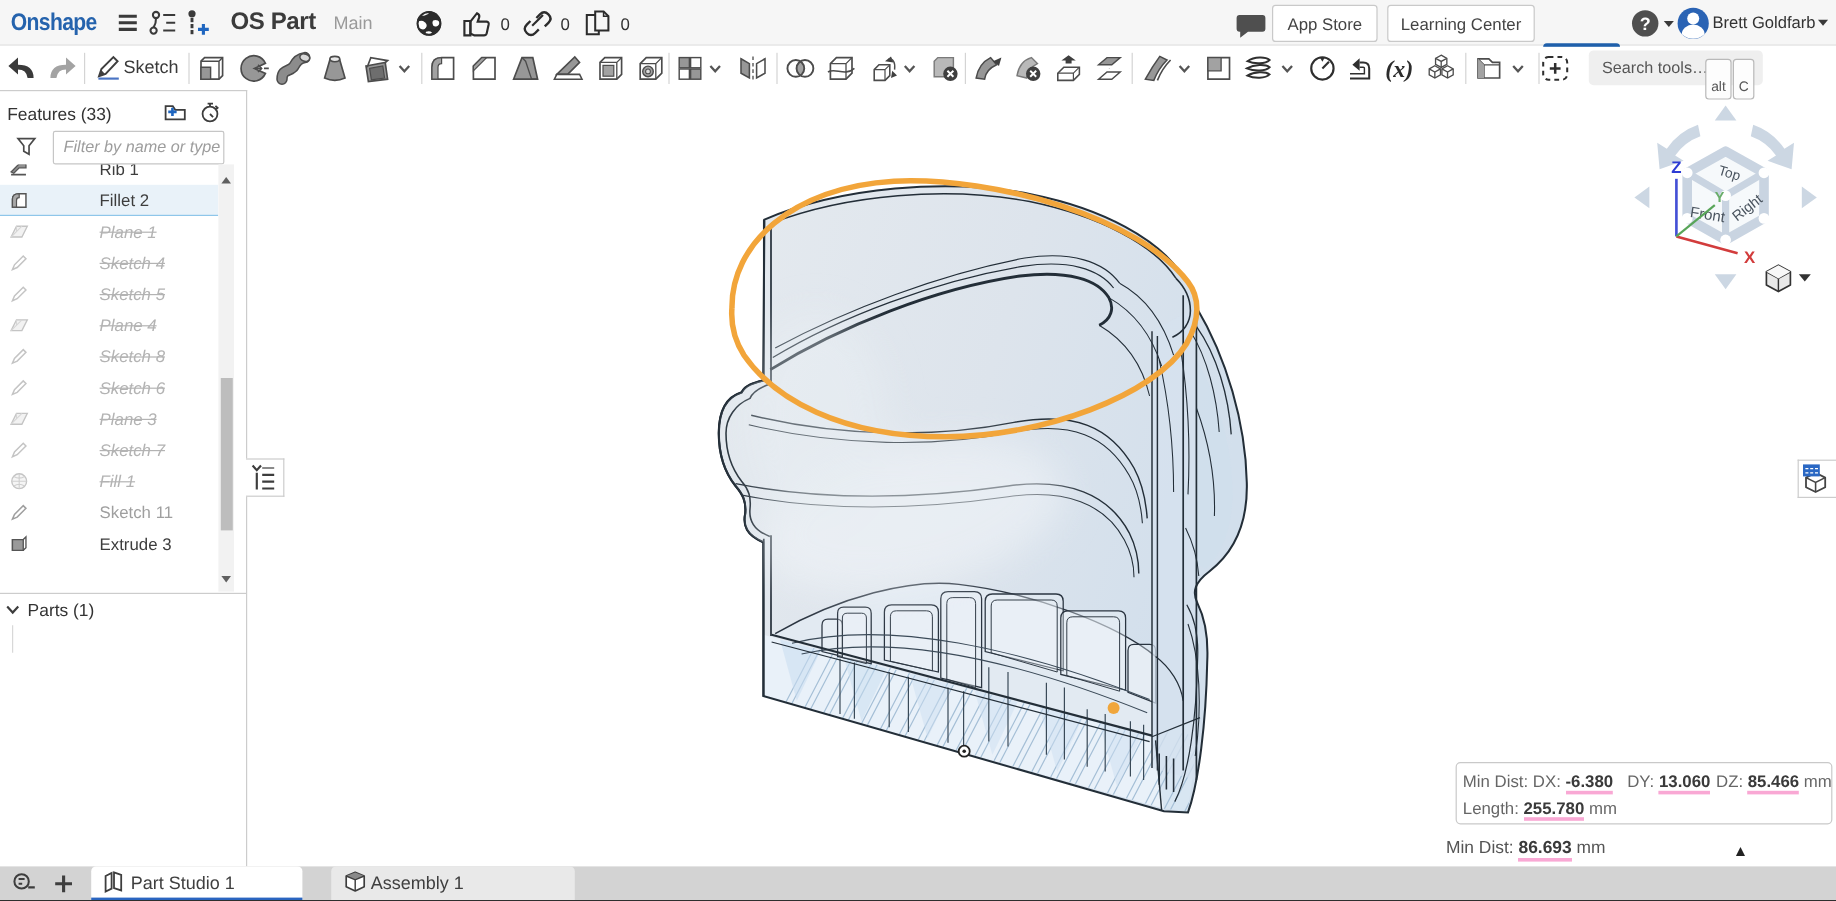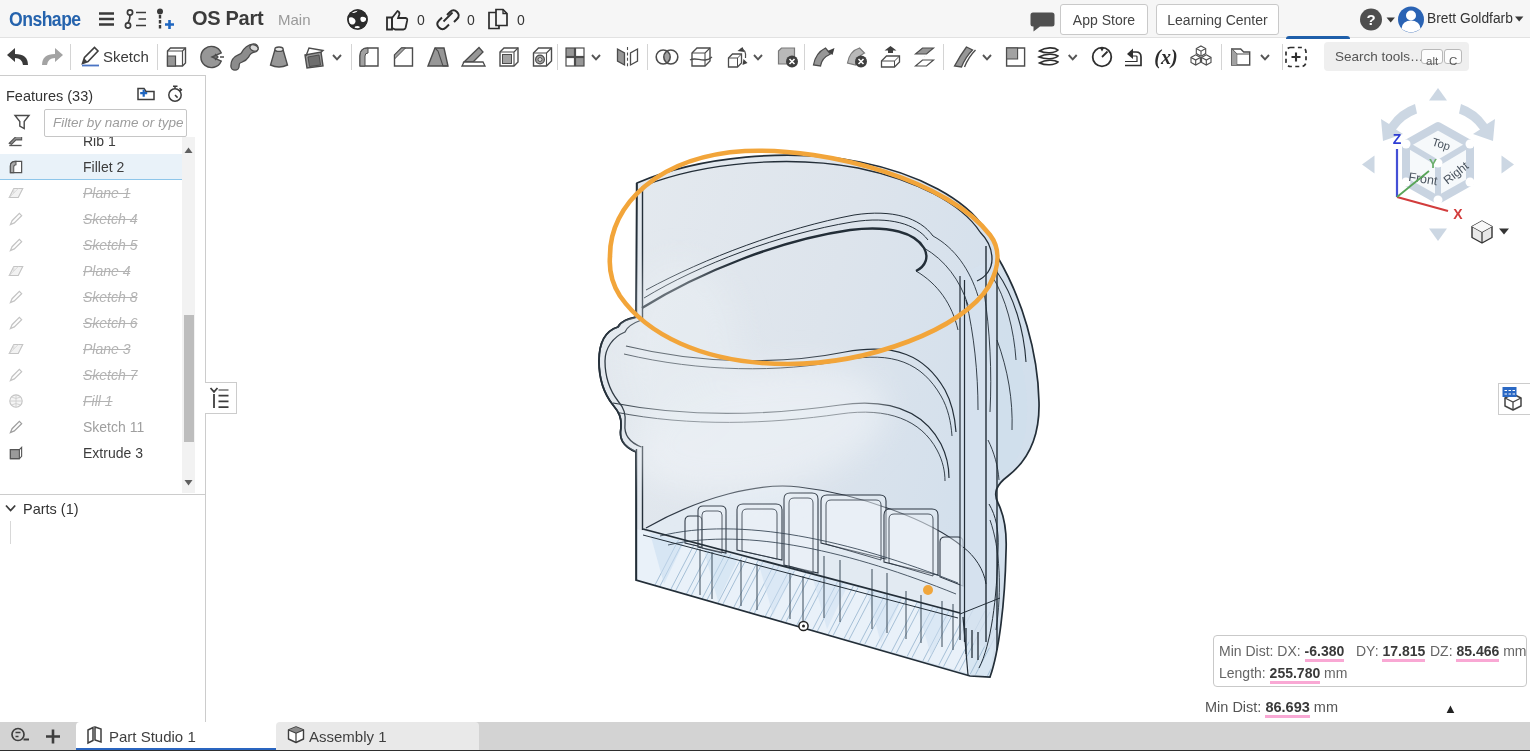--- a/index.html
+++ b/index.html
@@ -13,21 +13,21 @@
   #docws { position:absolute; left:278px; top:11px; font-size:15px; color:#9a9a9a; }
   .cnt { position:absolute; top:12px; font-size:14px; color:#333; }
   .tbtn { position:absolute; top:4px; height:31px; background:#fff; border:1px solid #c9c9c9; border-radius:3px; font-size:14px; color:#444; display:flex; align-items:center; justify-content:center; }
   #share { position:absolute; left:1286px; top:4px; width:64px; height:31px; background:#1f5faa; border-radius:3px; color:#fff; font-size:14px; font-weight:bold; display:flex; align-items:center; justify-content:center;margin-top:32px; }
   #username { position:absolute; left:1427px; top:11px; font-size:13.8px; color:#333; }
   
   #toolbar { position:absolute; left:0; top:39px; width:1530px; height:36px; background:#fff; }
   .tsep { position:absolute; top:5px; width:1px; height:26px; background:#d4d4d4; }
   #sketchlbl { position:absolute; left:103px; top:9px; font-size:15px; color:#3a3a3a; }
   #searchpill { position:absolute; left:1324px; top:3px; width:145px; height:29px; background:#efefef; border-radius:4px; font-size:14.5px; color:#555; white-space:nowrap; }
-  .kbd { display:inline-block; border:1px solid #b9b9b9; background:#fdfdfd; border-radius:3px; font-size:11.5px; color:#555; padding:4px 4px; height:15px; line-height:14px; }
+  .kbd { display:inline-block; border:1px solid #b9b9b9; background:#fdfdfd; border-radius:3px; font-size:11.5px; color:#555; padding:16px 4px; height:15px; line-height:14px; }
   
   #lpanel { position:absolute; left:0; top:75px; width:206px; height:647px; background:#fff; border-top:1px solid #ccc; border-right:1px solid #ccc; }
   #feat-h { position:absolute; left:6px; top:12px; font-size:14.5px; color:#333; }
   #filterbox { position:absolute; left:44px; top:33px; width:143px; height:28px; border:1px solid #c6c6c6; border-radius:2px; font-style:italic; font-size:13.5px; color:#9d9d9d; line-height:26px; padding-left:8px; }
   #flist { position:absolute; left:0; top:61px; width:182px; height:356px; overflow:hidden; }
   .frow { position:relative; height:26px; display:flex; align-items:center;gap:48px; }
   .frow .lbl { font-size:14px; color:#3d3d3d; margin-left:10px; }
   .frow.dim .lbl { color:#b3b3b3; font-style:italic; text-decoration:line-through; }
   .frow.grey .lbl { color:#9f9f9f; }
   .frow.sel { background:#e9f2f9; border-bottom:1px solid #8ec6ea; }
@@ -38,21 +38,21 @@
   #parts-h { position:absolute; left:23px; top:425px; font-size:14.5px; color:#333; }
   #part1 { position:absolute; left:0; top:446px; width:205px; height:23px; background:#e9f2f9; border-bottom:1px solid #8ec6ea; font-size:14px; color:#3d3d3d; line-height:22px; padding-left:23px; }
   
   #ltab { position:absolute; left:205px; top:382px; width:32px; height:32px; background:#fff; border:1px solid #ccc; border-left:none; }
   #rtab { position:absolute; left:1498px; top:383px; width:32px; height:32px; background:#fff; border:1px solid #ccc; border-right:none; }
   #measure { position:absolute; left:1213px; top:635px; width:314px; height:52px; background:#fff; border:1px solid #c9c9c9; border-radius:4px; font-size:14px; color:#666; }
   .mnum { font-weight:bold; color:#3a3a3a; border-bottom:3px solid #f9a8d4; }
   #mindist { position:absolute; left:1205px; top:699px; font-size:14.5px; color:#555; }
   
   #botbar { position:absolute; left:0; top:722px; width:1530px; height:29px; background:#d3d3d3; }
-  #tab1 { position:absolute; left:76px; top:0; width:225px; height:29px; background:#fff; border-radius:4px 4px 0 0; }
+  #tab1 { position:absolute; left:76px; top:0; width:176px; height:29px; background:#fff; border-radius:4px 4px 0 0; }
   #tab1 .blue { position:absolute; left:0; bottom:1px; width:100%; height:2.5px; background:#2a65c0; }
   #tab2 { position:absolute; left:276px; top:0; width:203px; height:29px; background:#e9e9e9; border-radius:4px 4px 0 0; }
   .tabtxt { position:absolute; left:33px; top:6px; font-size:15px; color:#3f3f3f; }
   #botline { position:absolute; left:0; top:750px; width:1530px; height:1px; background:#2e2e2e; }
 </style>
 </head>
 <body>
 <div id="page">
 
   <svg id="canvas-svg" class="abs" style="left:0;top:0" width="1530" height="751" viewBox="0 0 1530 751">
@@ -632,21 +632,21 @@
     <path d="M6 14 l8 4 l8 -4 M14 18 v8" fill="none" stroke="#444" stroke-width="1.3"></path>
     <rect x="3.5" y="3" width="14" height="10" fill="#2a68c4"></rect>
     <g stroke="#fff" stroke-width="1.1">
       <path d="M5.5 6.5 h2.5 M9.5 6.5 h2.5 M13.5 6.5 h2.5 M5.5 10 h2.5 M9.5 10 h2.5 M13.5 10 h2.5"></path>
     </g>
   </svg>
     </div>
 
   <div id="measure">
     <div style="position:absolute; left:5px; top:7px; white-space:nowrap;">Min Dist: DX: <span class="mnum">-6.380</span></div>
-    <div style="position:absolute; left:142px; top:7px; white-space:nowrap;">DY: <span class="mnum">17.815</span></div>
+    <div style="position:absolute; left:142px; top:7px; white-space:nowrap;">DY: <span class="mnum">13.060</span></div>
     <div style="position:absolute; left:216px; top:7px; white-space:nowrap;">DZ: <span class="mnum">85.466</span> mm</div>
     <div style="position:absolute; left:5px; top:29px; white-space:nowrap;">Length: <span class="mnum">255.780</span> mm</div>
   </div>
   <div id="mindist">Min Dist: <span class="mnum">86.693</span> mm</div>
   <div style="position:absolute; left:1444px; top:701px; color:#222; font-size:13px;">▲</div>
 
   <div id="botbar">
     <div id="tab1">
         <div class="blue"></div>
         <div class="tabtxt">Part Studio 1</div>

